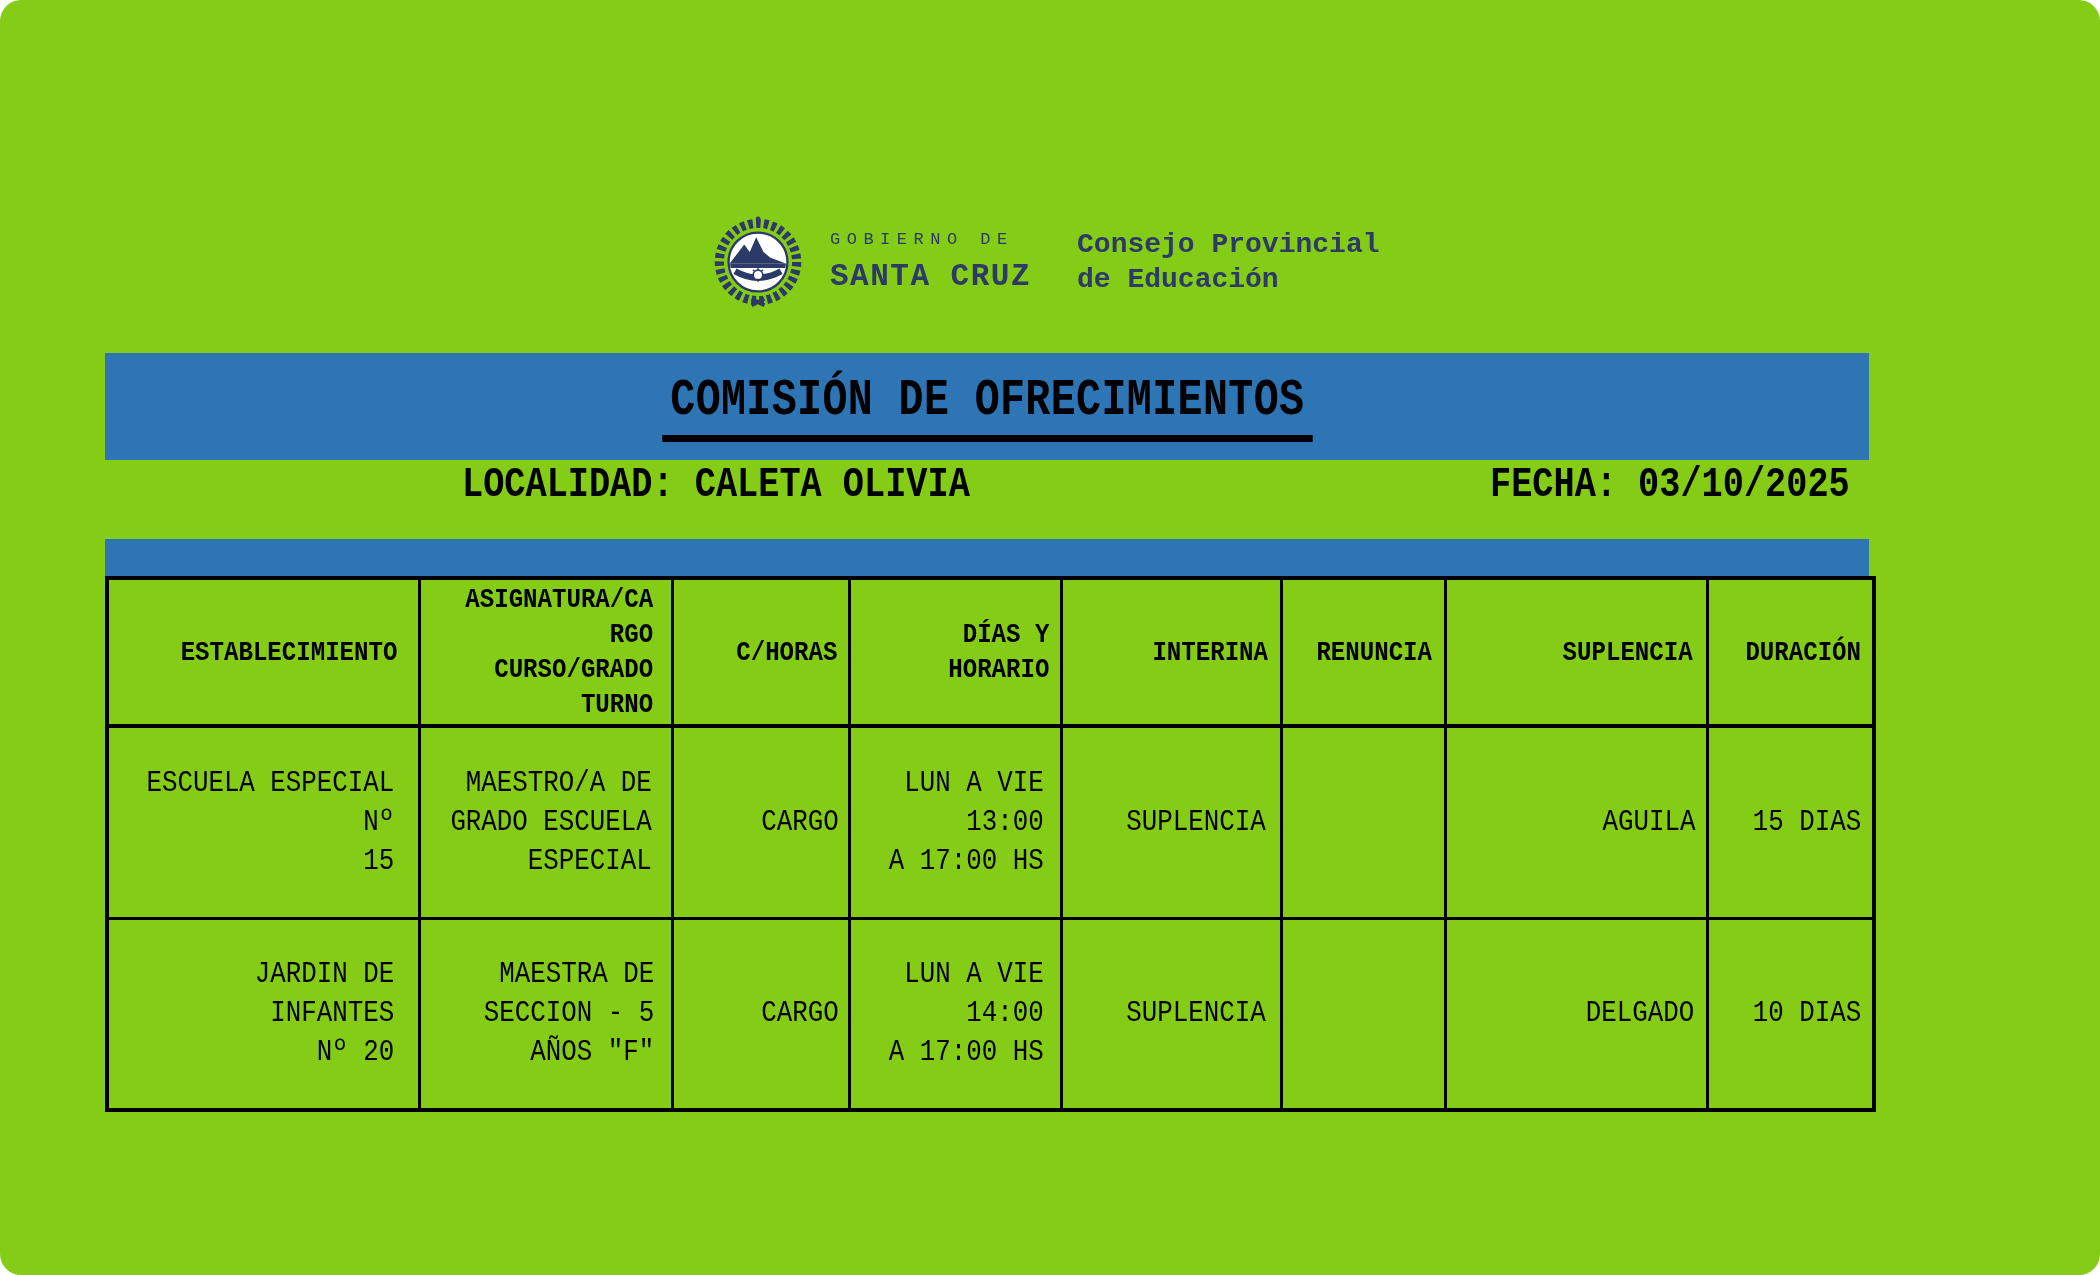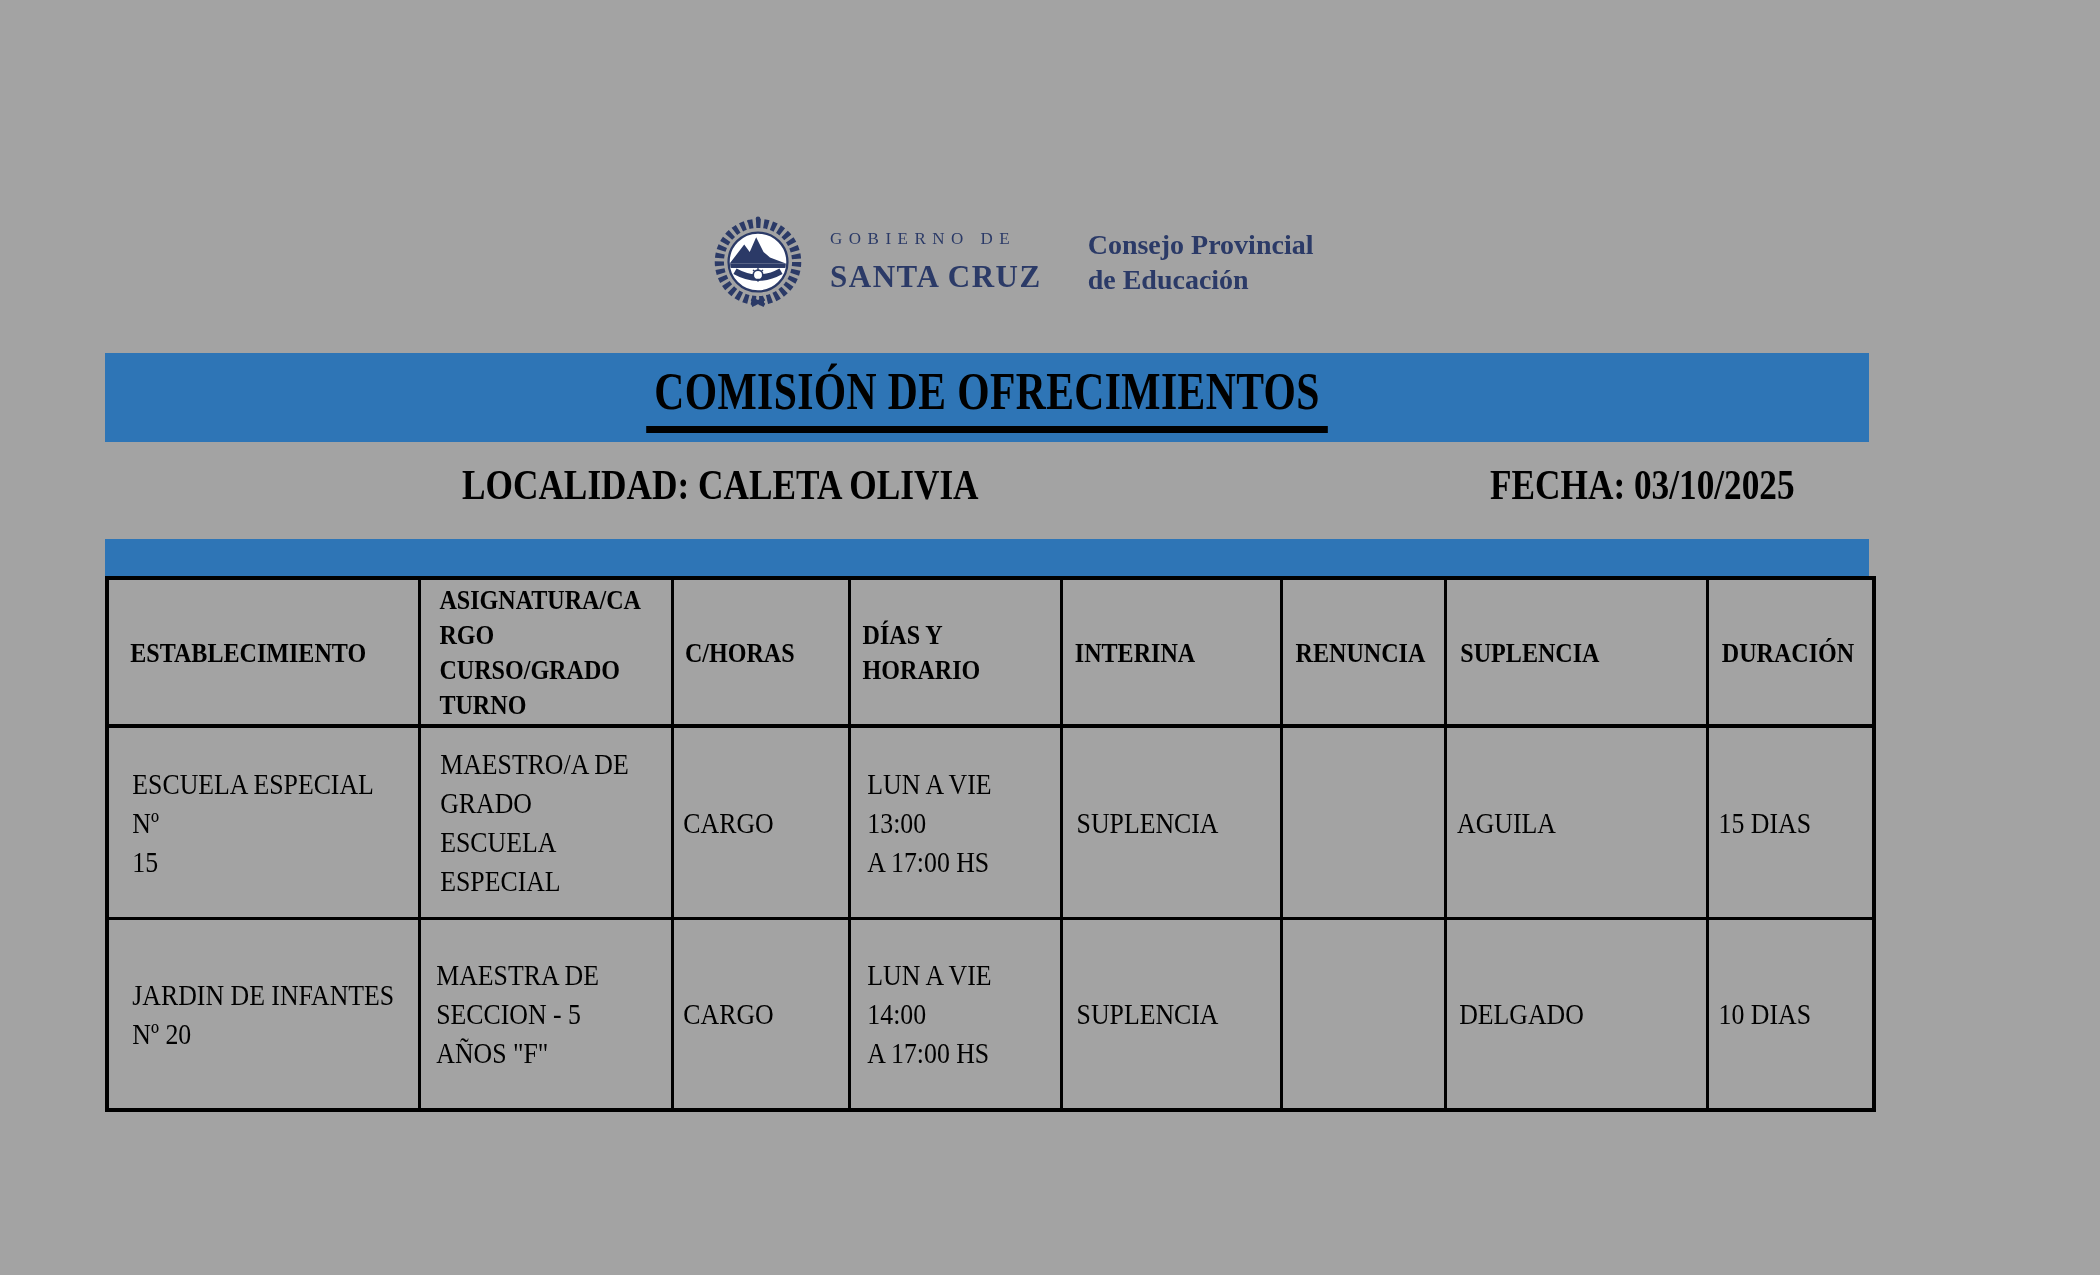--- a/index.html
+++ b/index.html
@@ -6,24 +6,25 @@
     --banner-blue: #2E75B6;
     --logo-navy: #2B3A67;
     --text-black: #000000;
   }
   * { box-sizing: border-box; }
   html, body { margin: 0; padding: 0; background: #ffffff; }
   .page {
     position: relative;
     width: 2100px;
     height: 1275px;
-    background: #a3a3a3;
-    font-family: Liberation Serif, serif;
+    background: #84cc16;
+    font-family: Liberation Mono, monospace;
     color: var(--text-black);
     overflow: hidden;
+    border-radius: 21px;
   }
 
   
   .logo-row {
     position: absolute;
     left: 712px;
     top: 214px;
     display: flex;
     align-items: center;
   }
@@ -52,21 +53,21 @@
     color: var(--logo-navy);
     white-space: nowrap;
   }
 
   
   .banner {
     position: absolute;
     left: 105px;
     top: 353px;
     width: 1764px;
-    height: 89px;
+    height: 107px;
     background: var(--banner-blue);
     display: flex;
     align-items: center;
     justify-content: center;
   }
   .title-text {
     display: inline-block;
     transform: scaleX(0.80);
     transform-origin: center;
     font-size: 52px;
@@ -106,21 +107,21 @@
     position: absolute;
     left: 105px;
     top: 576px;
     width: 1767px;
     border-collapse: collapse;
     table-layout: fixed;
     border: 4px solid #000;
   }
   .offers-table th, .offers-table td {
     border: 3px solid #000;
-    text-align: left;
+    text-align: right;
     vertical-align: middle;
     padding: 2px;
     overflow: hidden;
   }
   .offers-table thead th {
     border-bottom-width: 4px;
     height: 116px;
   }
   .offers-table tbody td { height: 192px; }
   .hdr {

